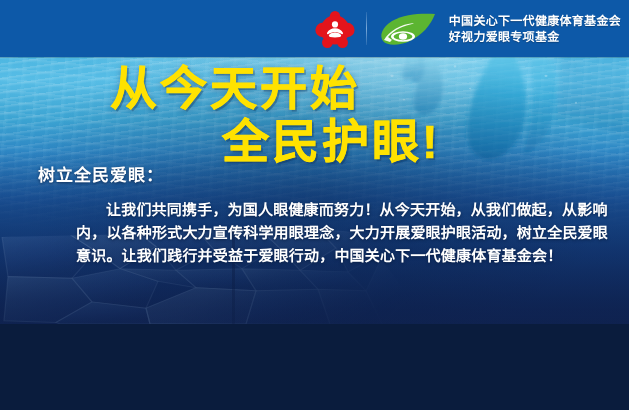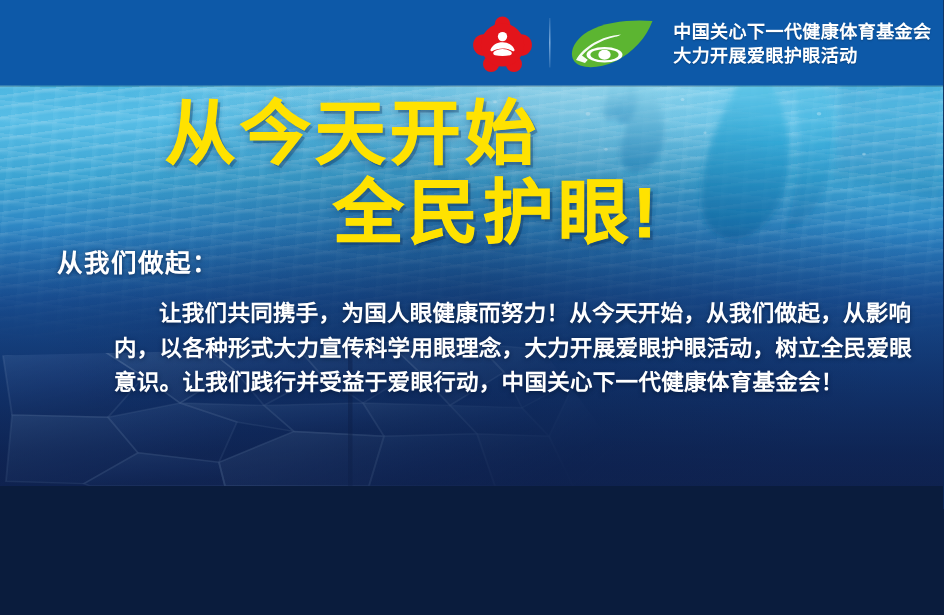--- a/index.html
+++ b/index.html
@@ -330,32 +330,32 @@
                  C9,37 21,37 32,32 C44,26 53,16 57,5 Z" fill="#5cb531"></path>
         <path d="M6,31 C11,22 23,15 36,14 C27,19 18,26 12,33 Z" fill="#ffffff" opacity="0.95"></path>
         <path d="M10,28 C16,21 26,16 36,15 C28,20 20,25 14,31 Z" fill="#5cb531"></path>
         <ellipse cx="25" cy="27.5" rx="12" ry="5.2" fill="#ffffff"></ellipse>
         <ellipse cx="25" cy="27.5" rx="9.4" ry="3.7" fill="#5cb531"></ellipse>
         <ellipse cx="25" cy="27.5" rx="4.1" ry="3.3" fill="#ffffff"></ellipse>
       </svg>
 
       <div id="brand-text">
         <div>中国关心下一代健康体育基金会</div>
-        <div>大力开展爱眼护眼活动</div>
+        <div>好视力爱眼专项基金</div>
       </div>
     </div>
   </div>
 
   <div id="headline">
     <div class="headline-line" id="headline-line-1">从今天开始</div>
     <div class="headline-line" id="headline-line-2">全民护眼!</div>
   </div>
 
   <div id="appeal">
-    <div id="appeal-title">从我们做起：</div>
+    <div id="appeal-title">树立全民爱眼：</div>
     <div id="appeal-body">
       <div class="appeal-line indented">让我们共同携手，为国人眼健康而努力！从今天开始，从我们做起，从影响</div>
       <div class="appeal-line">内，以各种形式大力宣传科学用眼理念，大力开展爱眼护眼活动，树立全民爱眼</div>
       <div class="appeal-line">意识。让我们践行并受益于爱眼行动，中国关心下一代健康体育基金会！</div>
     </div>
   </div>
 
 </div>
 
 </body></html>

